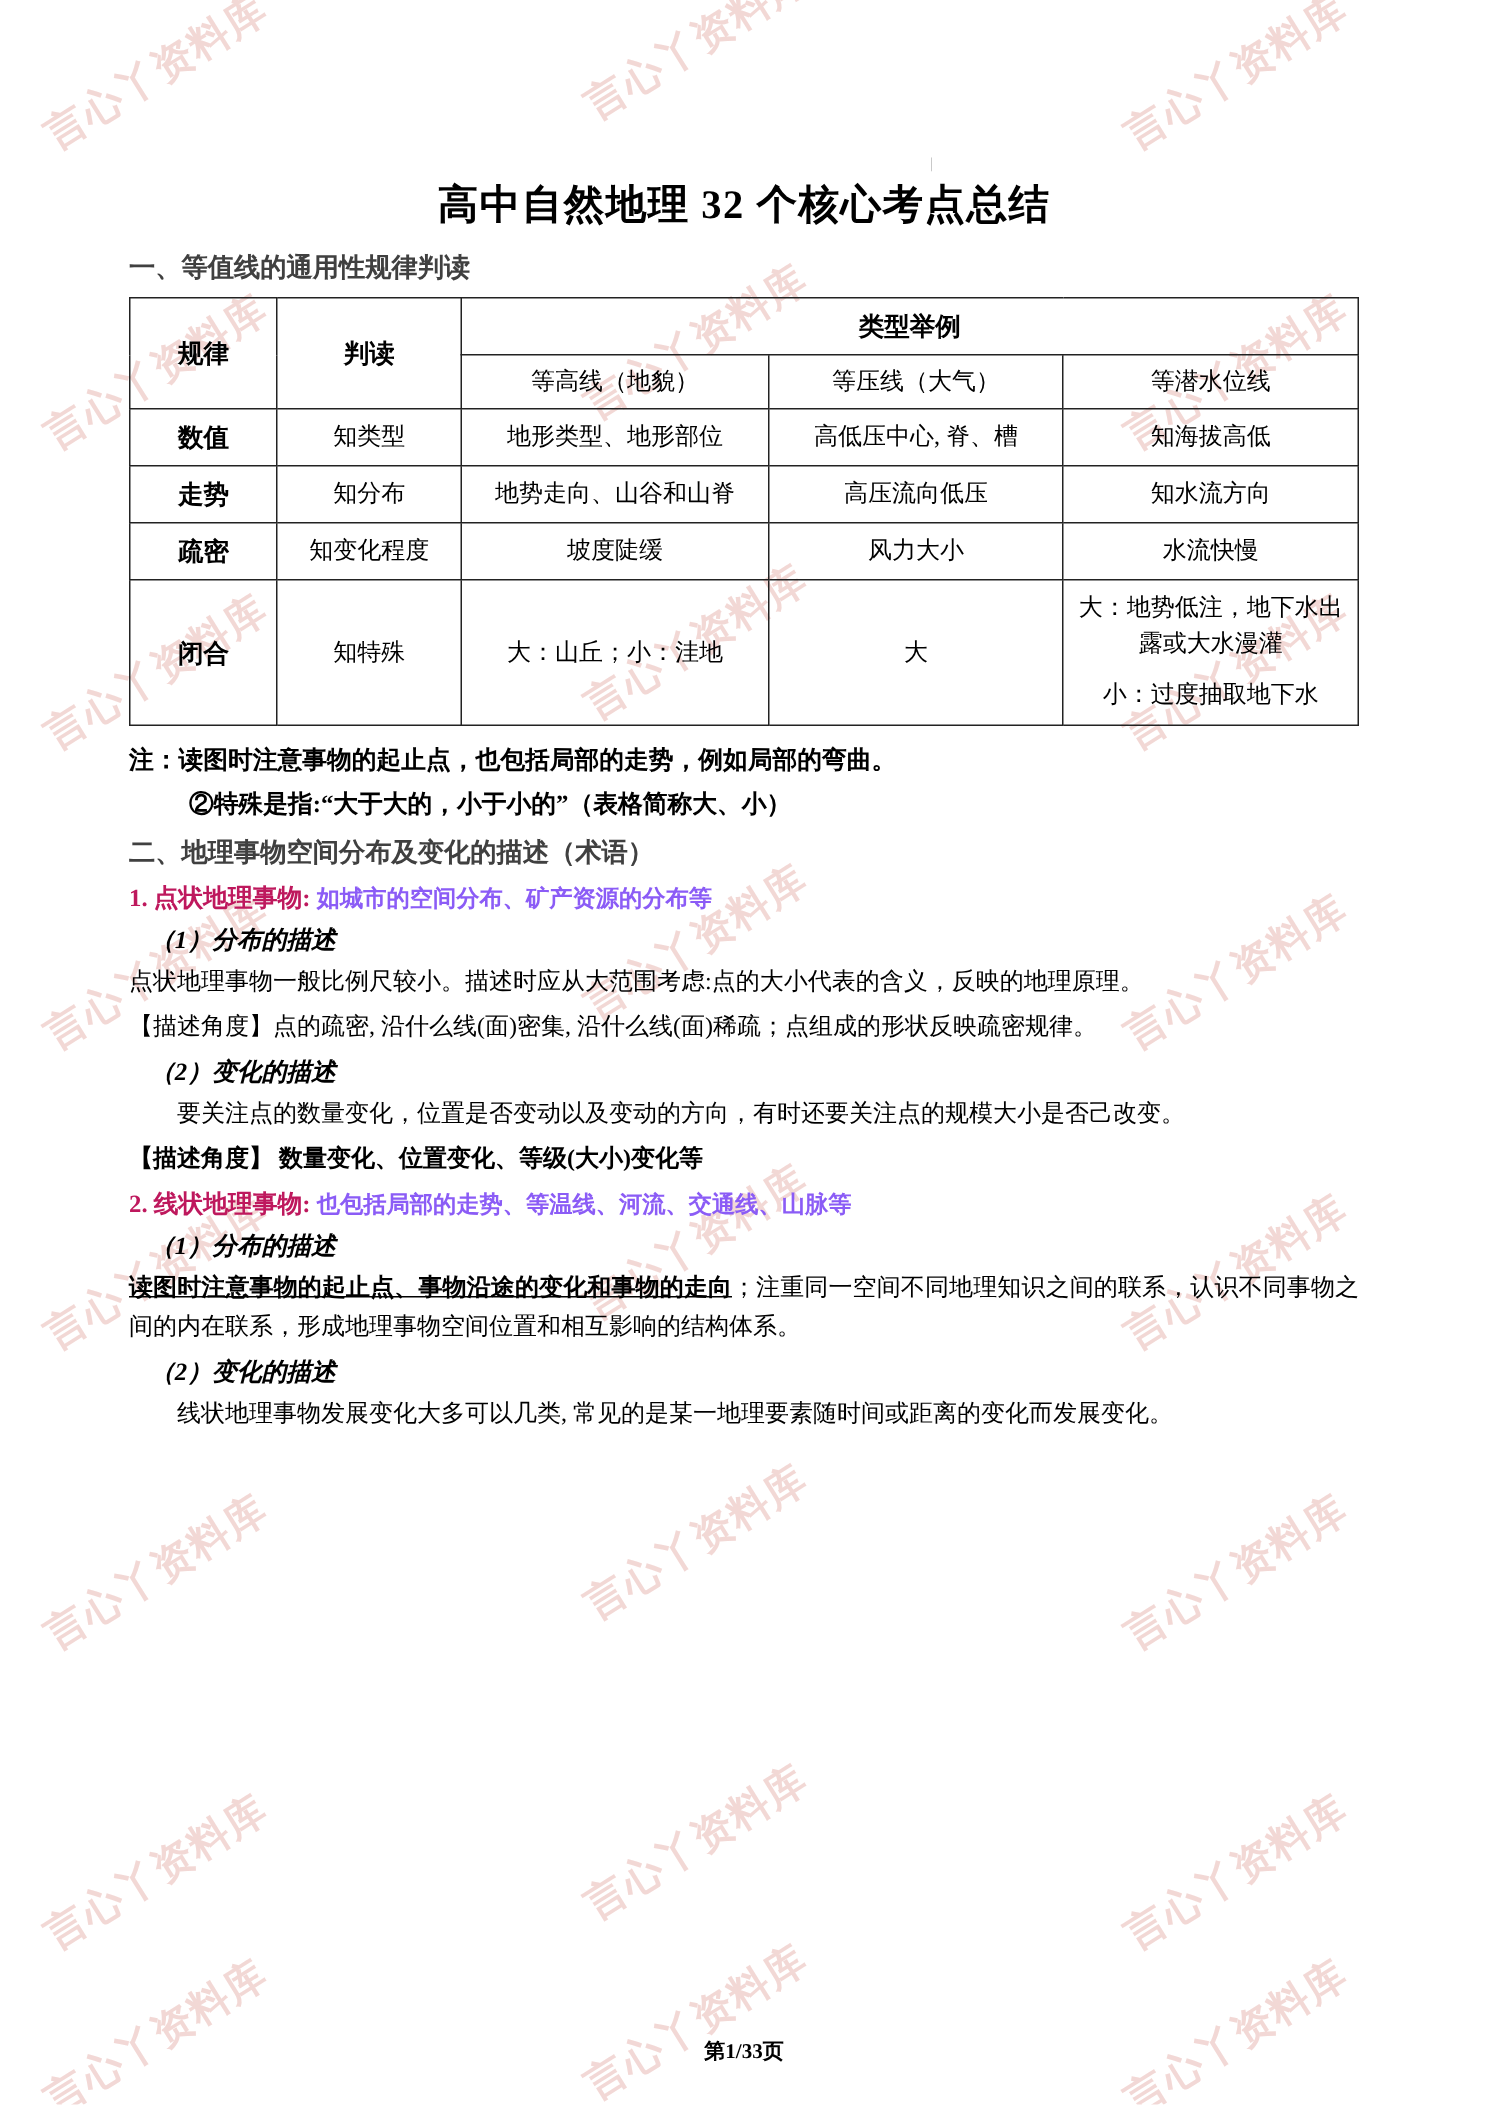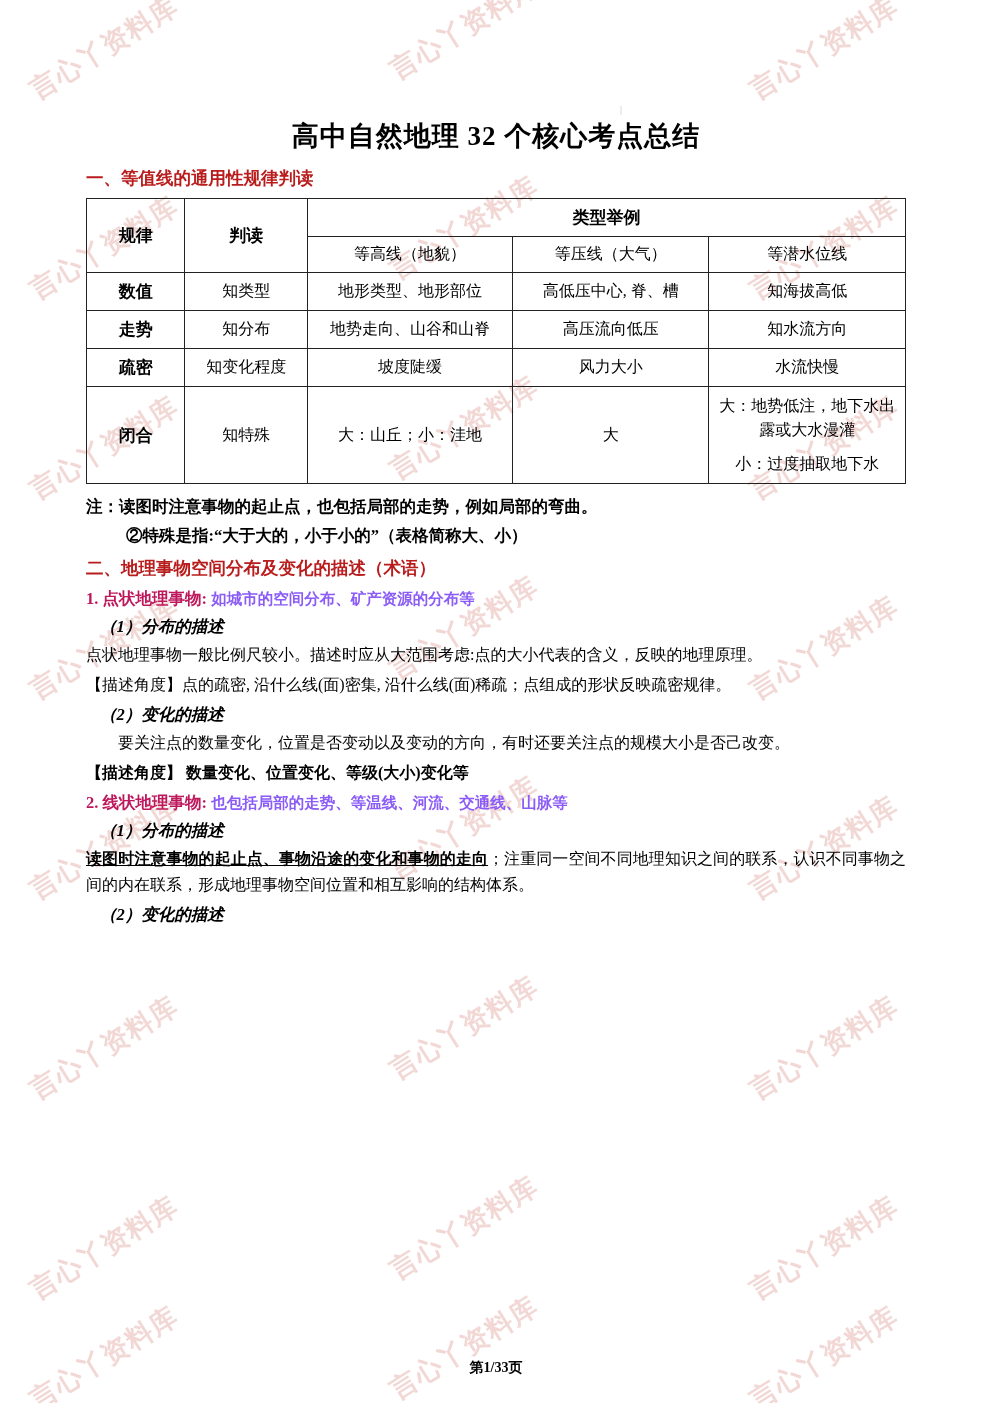--- a/index.html
+++ b/index.html
@@ -53,21 +53,21 @@
   }
   .tiny-mark {
     position: absolute;
     left: 620px;
     top: 104px;
     font-size: 10px;
     color: #b9b9b9;
   }
 
   .sec-head {
-    color: #b91c1c;
+    color: #404040;
     font-weight: 700;
     font-size: 17.5px;
     margin: 6px 0 8px 0;
   }
   .sub-head-black {
     color: #8b5cf6;
     font-size: 15.5px;
   }
 
   
@@ -279,16 +279,17 @@
 
   <div class="item-head">
     <span class="idx">2. 线状地理事物:</span>
     <span class="sub-head-black">也包括局部的走势、等温线、河流、交通线、山脉等</span>
   </div>
 
   <div class="paren-head">（1）分布的描述</div>
   <p class="body"><span class="ul-underline">读图时注意事物的起止点、事物沿途的变化和事物的走向</span><span>；注重同一空间不同地理知识之间的联系，认识不同事物之间的内在联系，形成地理事物空间位置和相互影响的结构体系。</span></p>
 
   <div class="paren-head">（2）变化的描述</div>
+  <p class="body indent">线状地理事物发展变化大多可以几类, 常见的是某一地理要素随时间或距离的变化而发展变化。</p>
 
 </div>
 
 <div class="footer">第1/33页</div>
 
 </body></html>

